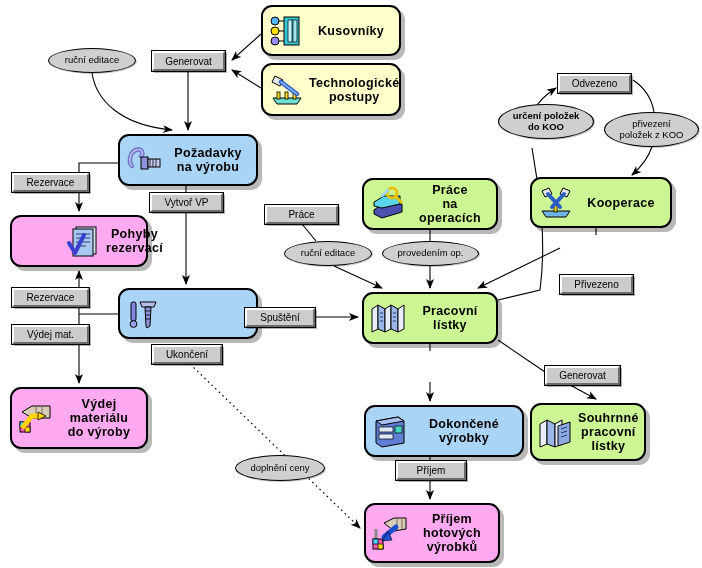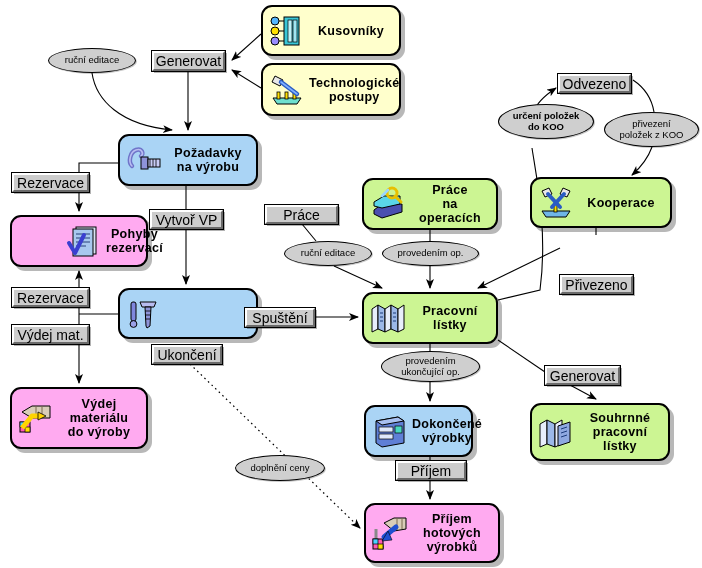--- a/index.html
+++ b/index.html
@@ -44,21 +44,21 @@
   
   .btn{
     position:absolute;
     background:#cccccc;
     border-top:2px solid #ffffff;
     border-left:2px solid #ffffff;
     border-right:2px solid #6b6b6b;
     border-bottom:2px solid #6b6b6b;
     outline:1px solid #000;
     box-sizing:border-box;
-    font-size:14px;
+    font-size:10px;
     color:#000;
     display:flex;align-items:center;justify-content:center;
     box-shadow:2px 2px 0 rgba(0,0,0,0.30);
     z-index:6;
     white-space:nowrap;
   }
 
   
   .ell{
     position:absolute;
@@ -249,36 +249,36 @@
         <path d="M17,11 L23,7 L23,31 L17,34 Z" fill="#e8eefb"></path>
         <path d="M23,7 L30,11 L30,34 L23,31 Z" fill="#9cb8e8"></path>
         <path d="M30,11 L36,7 L36,31 L30,34 Z" fill="#e8eefb"></path>
       </g>
       <path d="M12,15 H15 M12,19 H15 M12,23 H15 M25,15 H28 M25,19 H28 M25,23 H28" stroke="#1a3a7a" stroke-width="1"></path>
     </svg>
     <span class="label">Pracovní
 lístky</span>
   </div>
 
-  <div class="node n-green" style="left:530px;top:403px;width:140px;height:58px;">
+  <div class="node n-green" style="left:530px;top:403px;width:116px;height:58px;">
     <svg class="ico" viewBox="0 0 40 40">
       <g stroke="#000" stroke-width="1">
         <path d="M4,12 L11,8 L11,32 L4,35 Z" fill="#e8eefb"></path>
         <path d="M11,8 L19,12 L19,35 L11,32 Z" fill="#9cb8e8"></path>
         <path d="M19,12 L26,8 L26,32 L19,35 Z" fill="#e8eefb"></path>
       </g>
       <path d="M22,14 L34,10 L34,30 L22,34 Z" fill="#8ea8e0" stroke="#000" stroke-width="1"></path>
       <path d="M25,17 L31,15 M25,21 L31,19 M25,25 L31,23" stroke="#1a3a7a" stroke-width="1"></path>
     </svg>
     <span class="label">Souhrnné
 pracovní
 lístky</span>
   </div>
 
-  <div class="node n-blue" style="left:364px;top:405px;width:109px;height:52px;">
+  <div class="node n-blue" style="left:364px;top:405px;width:160px;height:52px;">
     <svg class="ico" viewBox="0 0 40 40">
       <path d="M6,10 L28,6 L34,10 L34,32 L12,36 L6,32 Z" fill="#5f7fd6" stroke="#000" stroke-width="1"></path>
       <path d="M6,10 L28,6 L34,10 L12,14 Z" fill="#a8c0f0" stroke="#000" stroke-width="1"></path>
       <rect x="9" y="16" width="14" height="5" fill="#dfe9fb" stroke="#000" stroke-width="0.7"></rect>
       <rect x="9" y="23" width="14" height="5" fill="#dfe9fb" stroke="#000" stroke-width="0.7"></rect>
       <rect x="25" y="15" width="7" height="7" fill="#49d6c0" stroke="#000" stroke-width="0.7"></rect>
     </svg>
     <span class="label">Dokončené
 výrobky</span>
   </div>
@@ -298,21 +298,21 @@
 hotových
 výrobků</span>
   </div>
 
   <div class="btn" style="left:152px;top:51px;width:73px;height:20px;">
     <span>Generovat</span>
   </div>
   <div class="btn" style="left:12px;top:173px;width:77px;height:19px;">
     <span>Rezervace</span>
   </div>
-  <div class="btn" style="left:150px;top:210px;width:73px;height:19px;">
+  <div class="btn" style="left:150px;top:193px;width:73px;height:19px;">
     <span>Vytvoř VP</span>
   </div>
   <div class="btn" style="left:265px;top:205px;width:73px;height:19px;">
     <span>Práce</span>
   </div>
   <div class="btn" style="left:558px;top:74px;width:73px;height:19px;">
     <span>Odvezeno</span>
   </div>
   <div class="btn" style="left:560px;top:235px;width:73px;height:19px;margin-top:40px;">
     <span>Přivezeno</span>
@@ -346,21 +346,17 @@
   <div class="ell" style="left:604px;top:112px;width:95px;height:35px;">
     <span>přivezení
 položek z KOO</span>
   </div>
   <div class="ell" style="left:284px;top:241px;width:88px;height:25px;">
     <span>ruční editace</span>
   </div>
   <div class="ell" style="left:382px;top:241px;width:97px;height:25px;">
     <span>provedením op.</span>
   </div>
-  <div class="ell" style="left:381px;top:351px;width:99px;height:31px;">
-    <span>provedením
-ukončující op.</span>
-  </div>
   <div class="ell" style="left:235px;top:455px;width:90px;height:26px;">
     <span>doplnění ceny</span>
   </div>
 
 </div>
 
 </body></html>

